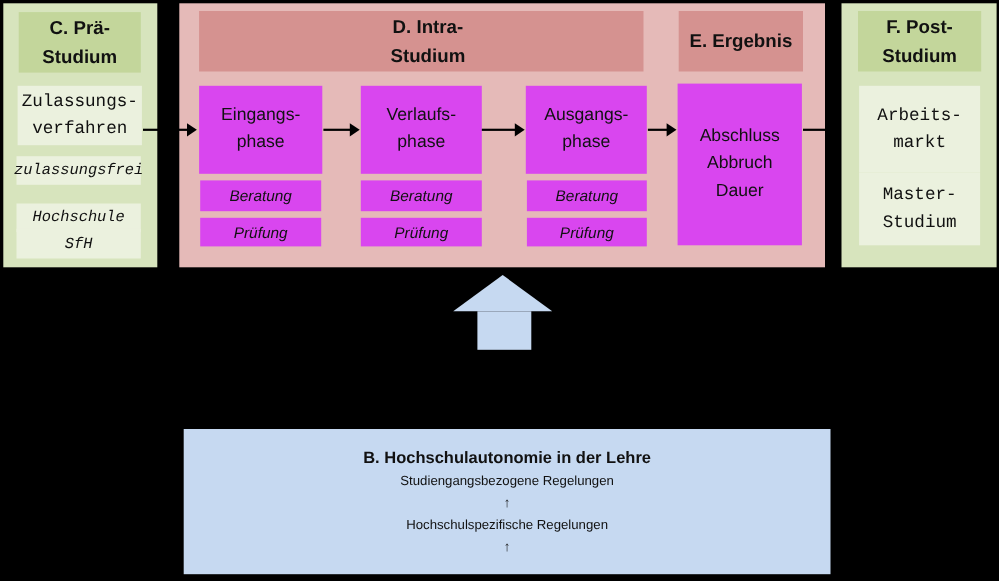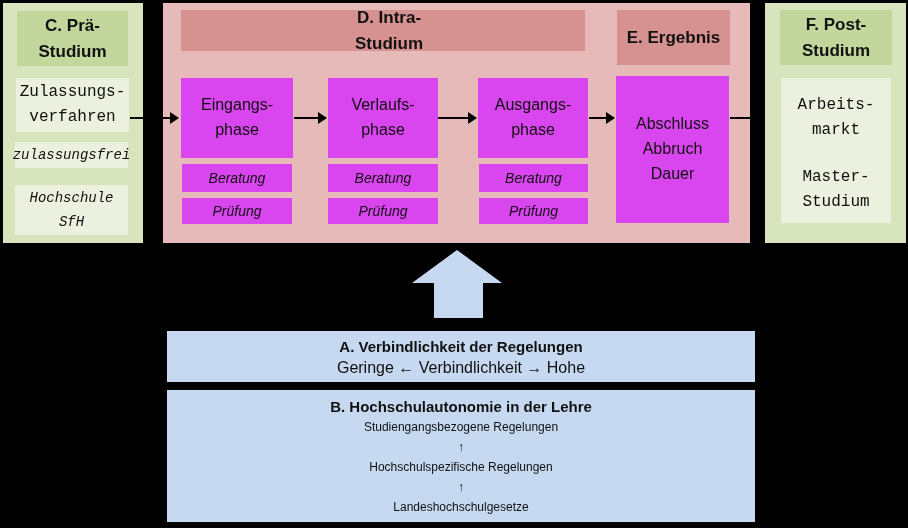--- a/index.html
+++ b/index.html
@@ -45,21 +45,21 @@
   <div class="abs green-panel" style="left:3px;top:3px;width:140px;height:240px;"></div>
   <div class="abs box green-header hdr pre" style="left:17px;top:11px;width:111px;height:55px;">C. Prä-
 Studium</div>
   <div class="abs box green-light t16 pre" style="left:16px;top:78px;width:113px;height:54px;">Zulassungs-
 verfahren</div>
   <div class="abs box green-light ital" style="left:15px;top:142px;width:113px;height:26px;">zulassungsfrei</div>
   <div class="abs box green-light ital" style="left:15px;top:185px;width:113px;height:26px;">Hochschule</div>
   <div class="abs box green-light ital" style="left:15px;top:208px;width:113px;height:27px;">SfH</div>
 
   <div class="abs pink-panel" style="left:163px;top:3px;width:587px;height:240px;"></div>
-  <div class="abs box pink-header hdr pre" style="left:181px;top:10px;width:404px;height:41px;padding-left:12px;">D. Intra-
+  <div class="abs box pink-header hdr pre" style="left:181px;top:10px;width:404px;height:55px;padding-left:12px;">D. Intra-
 Studium</div>
   <div class="abs box pink-header hdr" style="left:617px;top:10px;width:113px;height:55px;">E. Ergebnis</div>
 
   <div class="abs box white-box t16 pre" style="left:181px;top:78px;width:112px;height:80px;">Eingangs-
 phase</div>
   <div class="abs box white-box ital" style="left:182px;top:164px;width:110px;height:28px;">Beratung</div>
   <div class="abs box white-box ital" style="left:182px;top:198px;width:110px;height:26px;">Prüfung</div>
 
   <div class="abs box white-box t16 pre" style="left:328px;top:78px;width:110px;height:80px;">Verlaufs-
 phase</div>
@@ -100,27 +100,22 @@
       <div class="head"></div>
   </div>
   <div class="abs flow" style="left:730px;top:112px;width:34px;">
     <div class="shaft"></div>
       <div class="head"></div>
   </div>
 
   <div class="abs up-head" style="left:412px;top:250px;"></div>
   <div class="abs up-stem" style="left:434px;top:283px;width:49px;height:35px;"></div>
 
-  <div class="abs bb blue-box" style="left:167px;top:331px;width:588px;height:51px;">
-    <div class="title">A. Verbindlichkeit der Regelungen</div>
-    <div class="line">Geringe ← Verbindlichkeit → Hohe</div>
-  </div>
 
   <div class="abs bb blue-box" style="left:167px;top:390px;width:588px;height:132px;">
     <div class="title">B. Hochschulautonomie in der Lehre</div>
     <div class="lvl">Studiengangsbezogene Regelungen</div>
     <div class="lvl">↑</div>
     <div class="lvl">Hochschulspezifische Regelungen</div>
     <div class="lvl">↑</div>
-    <div class="lvl">Landeshochschulgesetze</div>
   </div>
 
 </div>
 
 </body></html>

